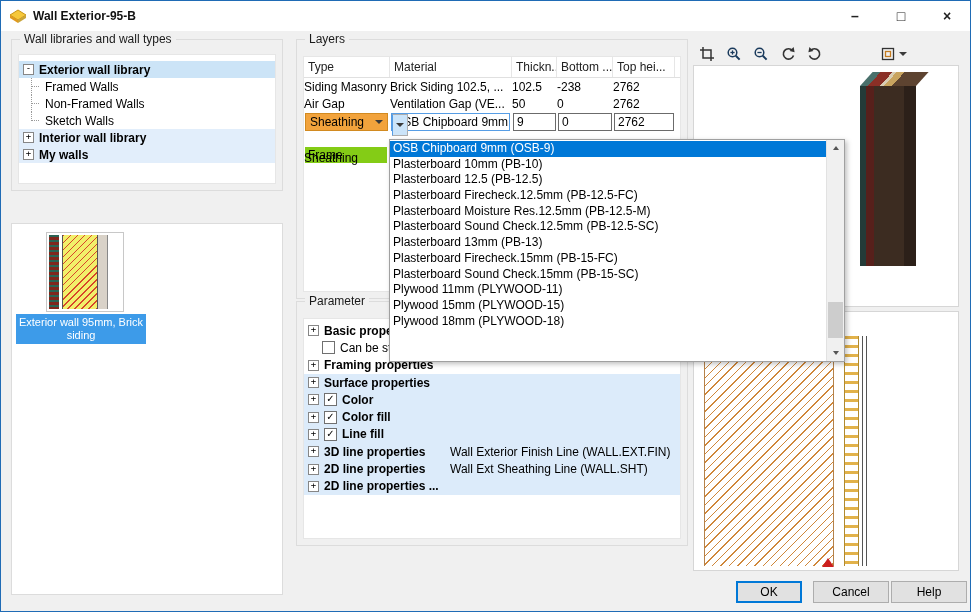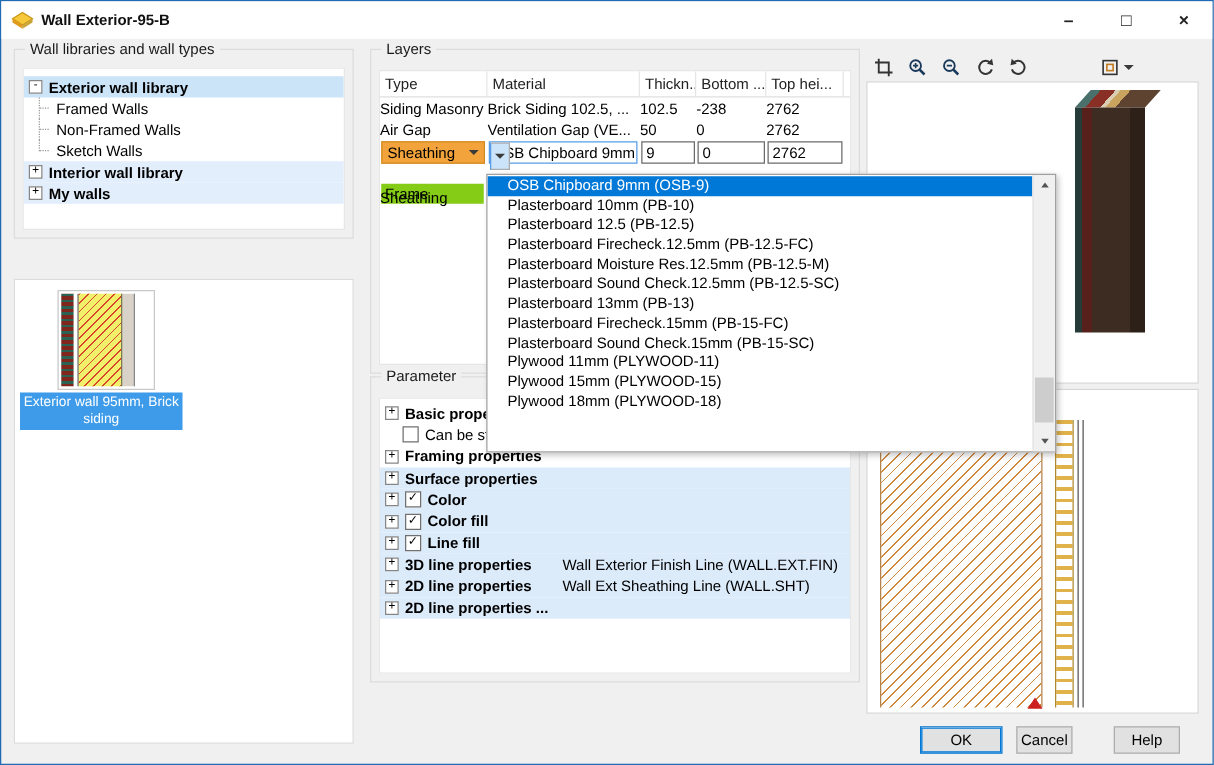--- a/index.html
+++ b/index.html
@@ -49,21 +49,21 @@
   .combo-material .btn { width:16px; background:#cbe4f9; border-left:1px solid #569de5; display:flex; align-items:center; justify-content:center; }
   .edit-box { border:1px solid #6b6b6b; height:18px; background:#fff; padding:1px 3px; box-sizing:border-box; margin-left:1px; white-space:nowrap; overflow:hidden; }
   .frame-cell { background:#84cc16; width:82px; height:16px; padding-left:3px; box-sizing:border-box; margin-left:1px; line-height:16px;margin-top:28px; }
   .tri-down { width:0; height:0; border-left:4px solid transparent; border-right:4px solid transparent; border-top:4px solid #3a3a3a; }
   .tri-up-s { width:0; height:0; border-left:3px solid transparent; border-right:3px solid transparent; border-bottom:4px solid #555; }
   .tri-down-s { width:0; height:0; border-left:3px solid transparent; border-right:3px solid transparent; border-top:4px solid #555; }
 
   
   #material-dropdown { position:absolute; left:388px; top:138px; width:456px; height:223px; background:#fff; border:1px solid #a0a0a0; box-sizing:border-box; z-index:50; box-shadow:2px 2px 5px rgba(0,0,0,.25); display:flex; }
   .dd-items { flex:1; display:flex; flex-direction:column; padding-top:1px; overflow:hidden; }
-  .dd-item { height:15.7px; line-height:15.7px; padding-left:16px; white-space:nowrap; overflow:hidden; }
+  .dd-item { height:15.7px; line-height:15.7px; padding-left:3px; white-space:nowrap; overflow:hidden; }
   .dd-item.sel { background:#0078d7; color:#fff; }
   .dd-scroll { width:17px; background:#f0f0f0; border-left:1px solid #e2e2e2; position:relative; flex:0 0 auto; }
   .dd-arrow { position:absolute; left:0; right:0; height:16px; display:flex; align-items:center; justify-content:center; }
   .dd-thumb { position:absolute; left:1px; right:1px; top:162px; height:36px; background:#cdcdcd; }
 
   
   .param-row { height:17.3px; display:flex; align-items:center; padding-left:4px; position:relative; white-space:nowrap; }
   .param-row.hl { background:#dcebfa; }
   .param-check { width:11px; height:11px; border:1px solid #707070; background:#fff; margin-right:5px; font-size:10px; line-height:10px; text-align:center; flex:0 0 auto; box-sizing:content-box; }
   .param-value { position:absolute; left:146px; font-weight:normal; }
@@ -346,16 +346,16 @@
           <span class="tri-up-s"></span>
         </div>
       <div class="dd-thumb"></div>
       <div class="dd-arrow" style="bottom:0;">
           <span class="tri-down-s"></span>
         </div>
     </div>
   </div>
 
   <div class="btn default" style="left:735px; top:580px; width:66px;">OK</div>
-  <div class="btn" style="left:812px; top:580px; width:45px;">Cancel</div>
-  <div class="btn" style="left:890px; top:580px; width:53px;">Help</div>
+  <div class="btn" style="left:812px; top:580px; width:76px;">Cancel</div>
+  <div class="btn" style="left:890px; top:580px; width:76px;">Help</div>
 
 </div>
 
 </body></html>

